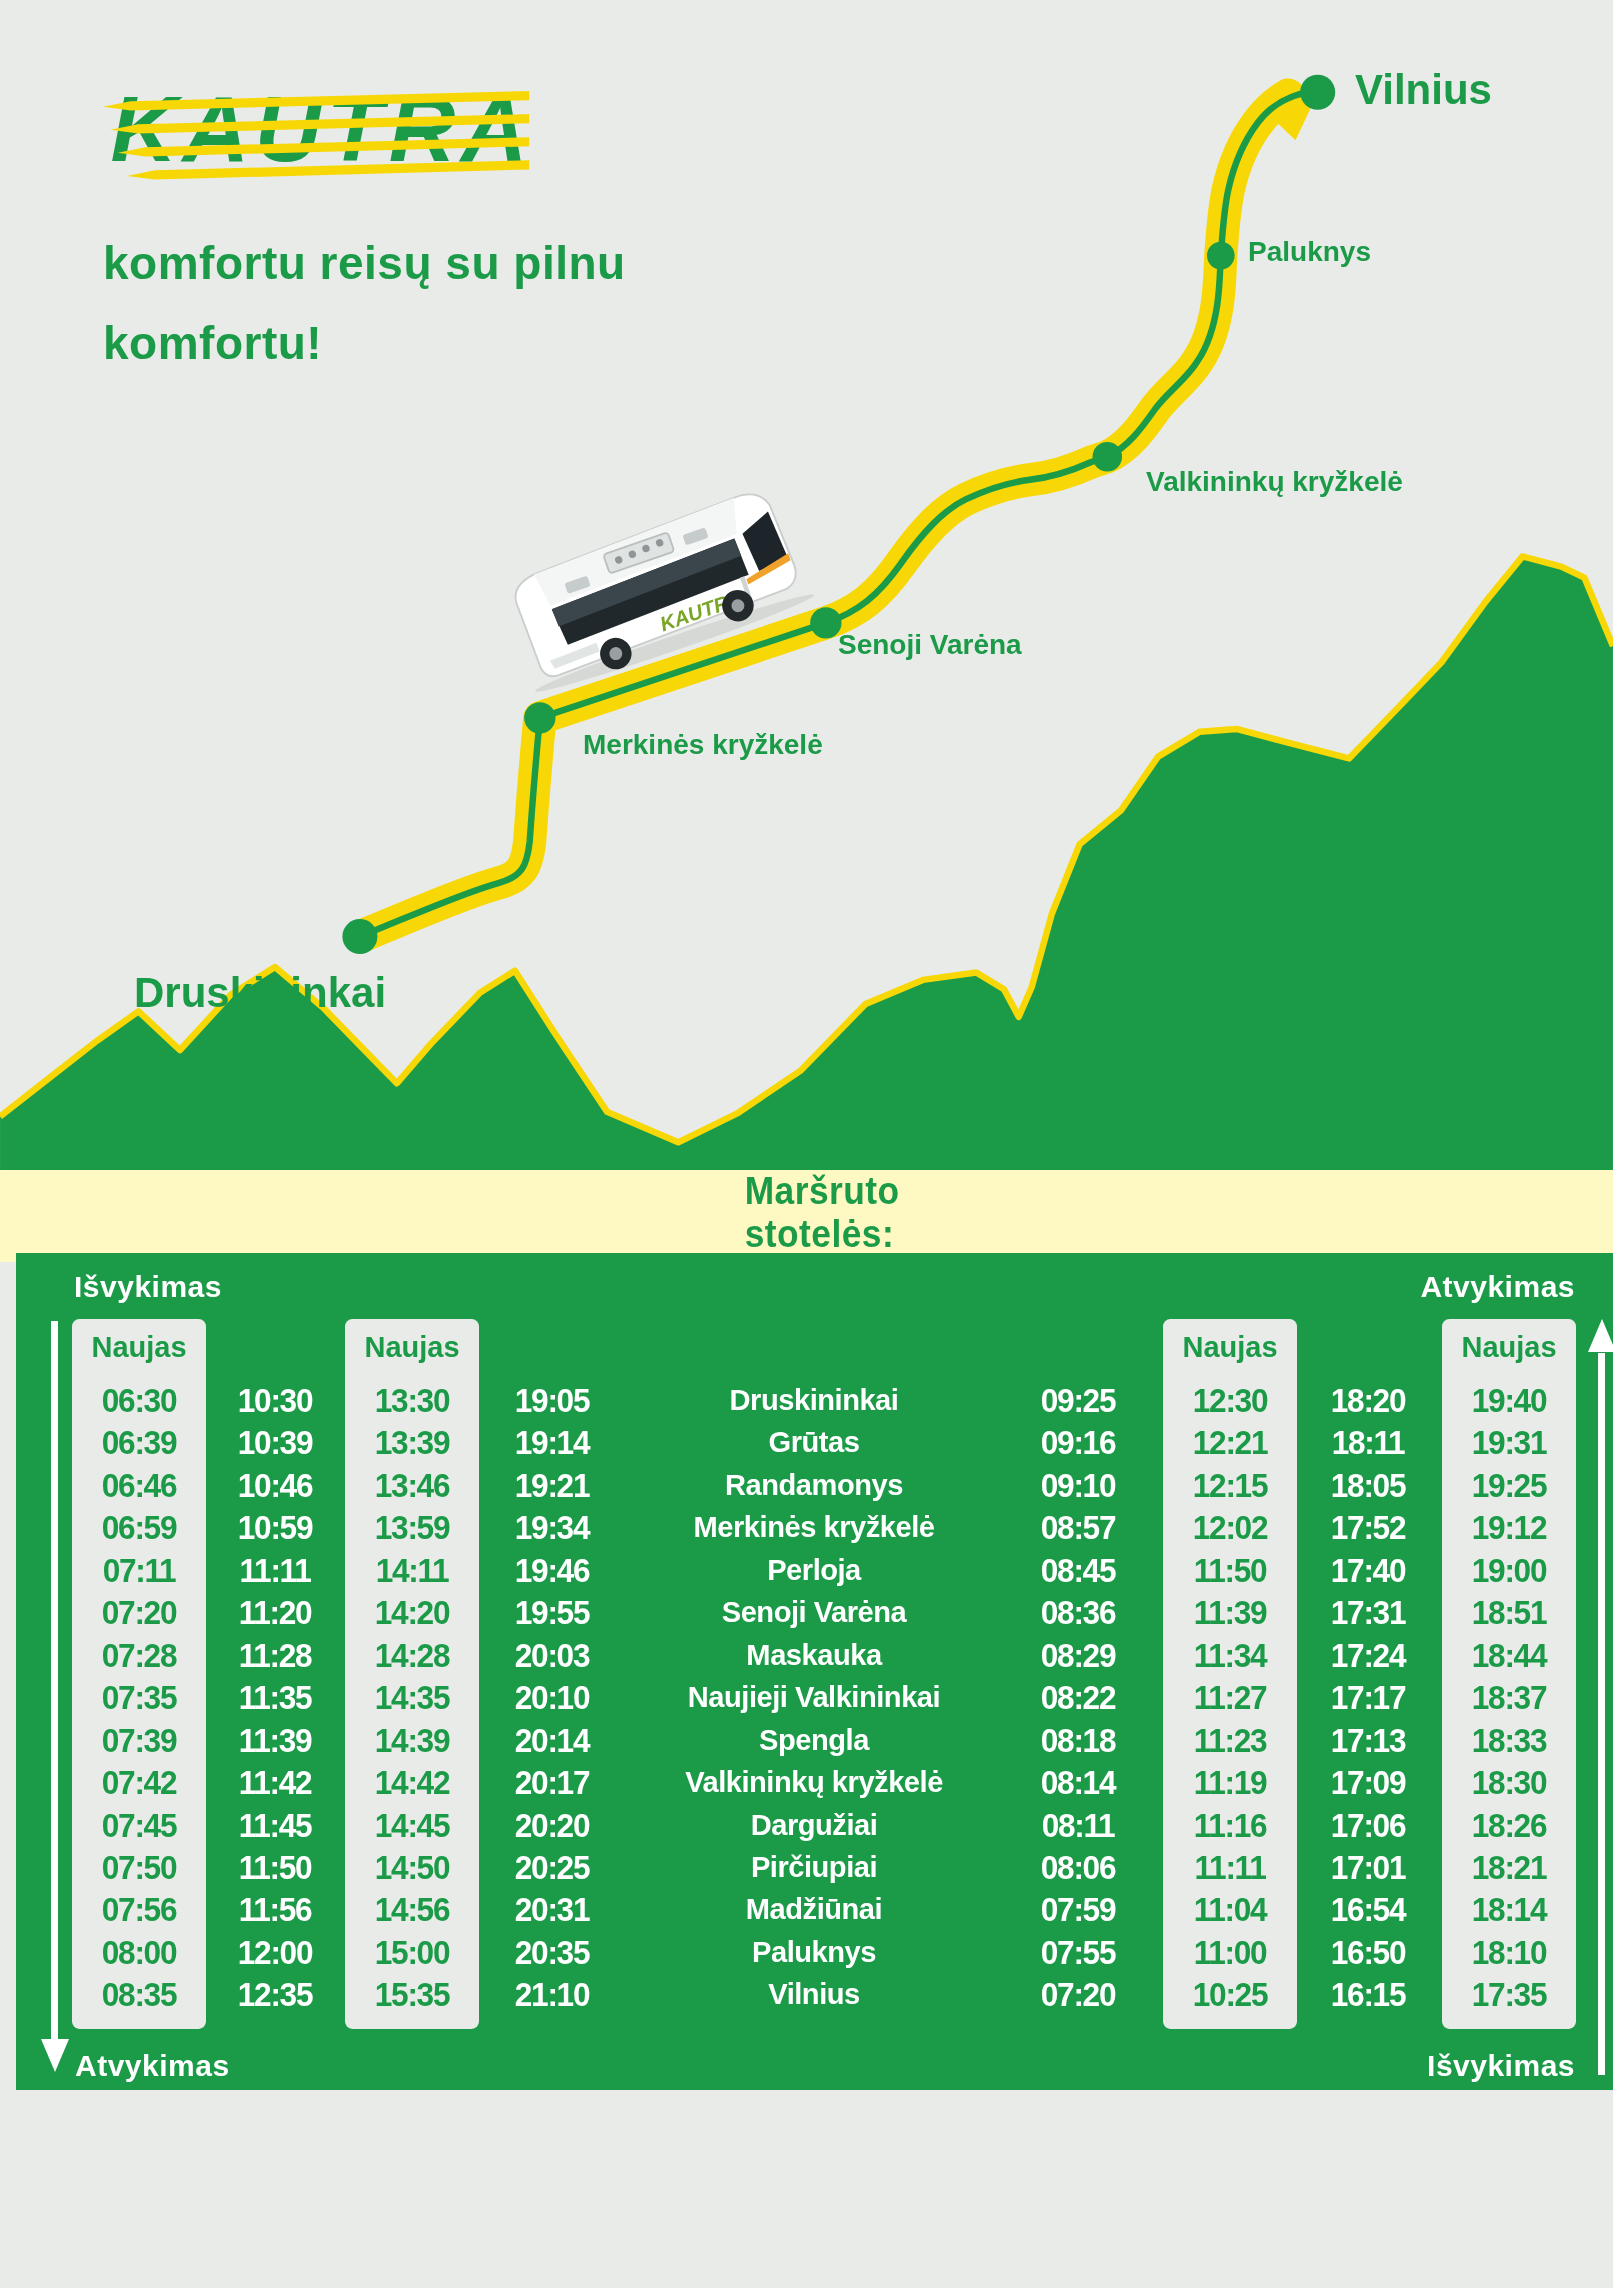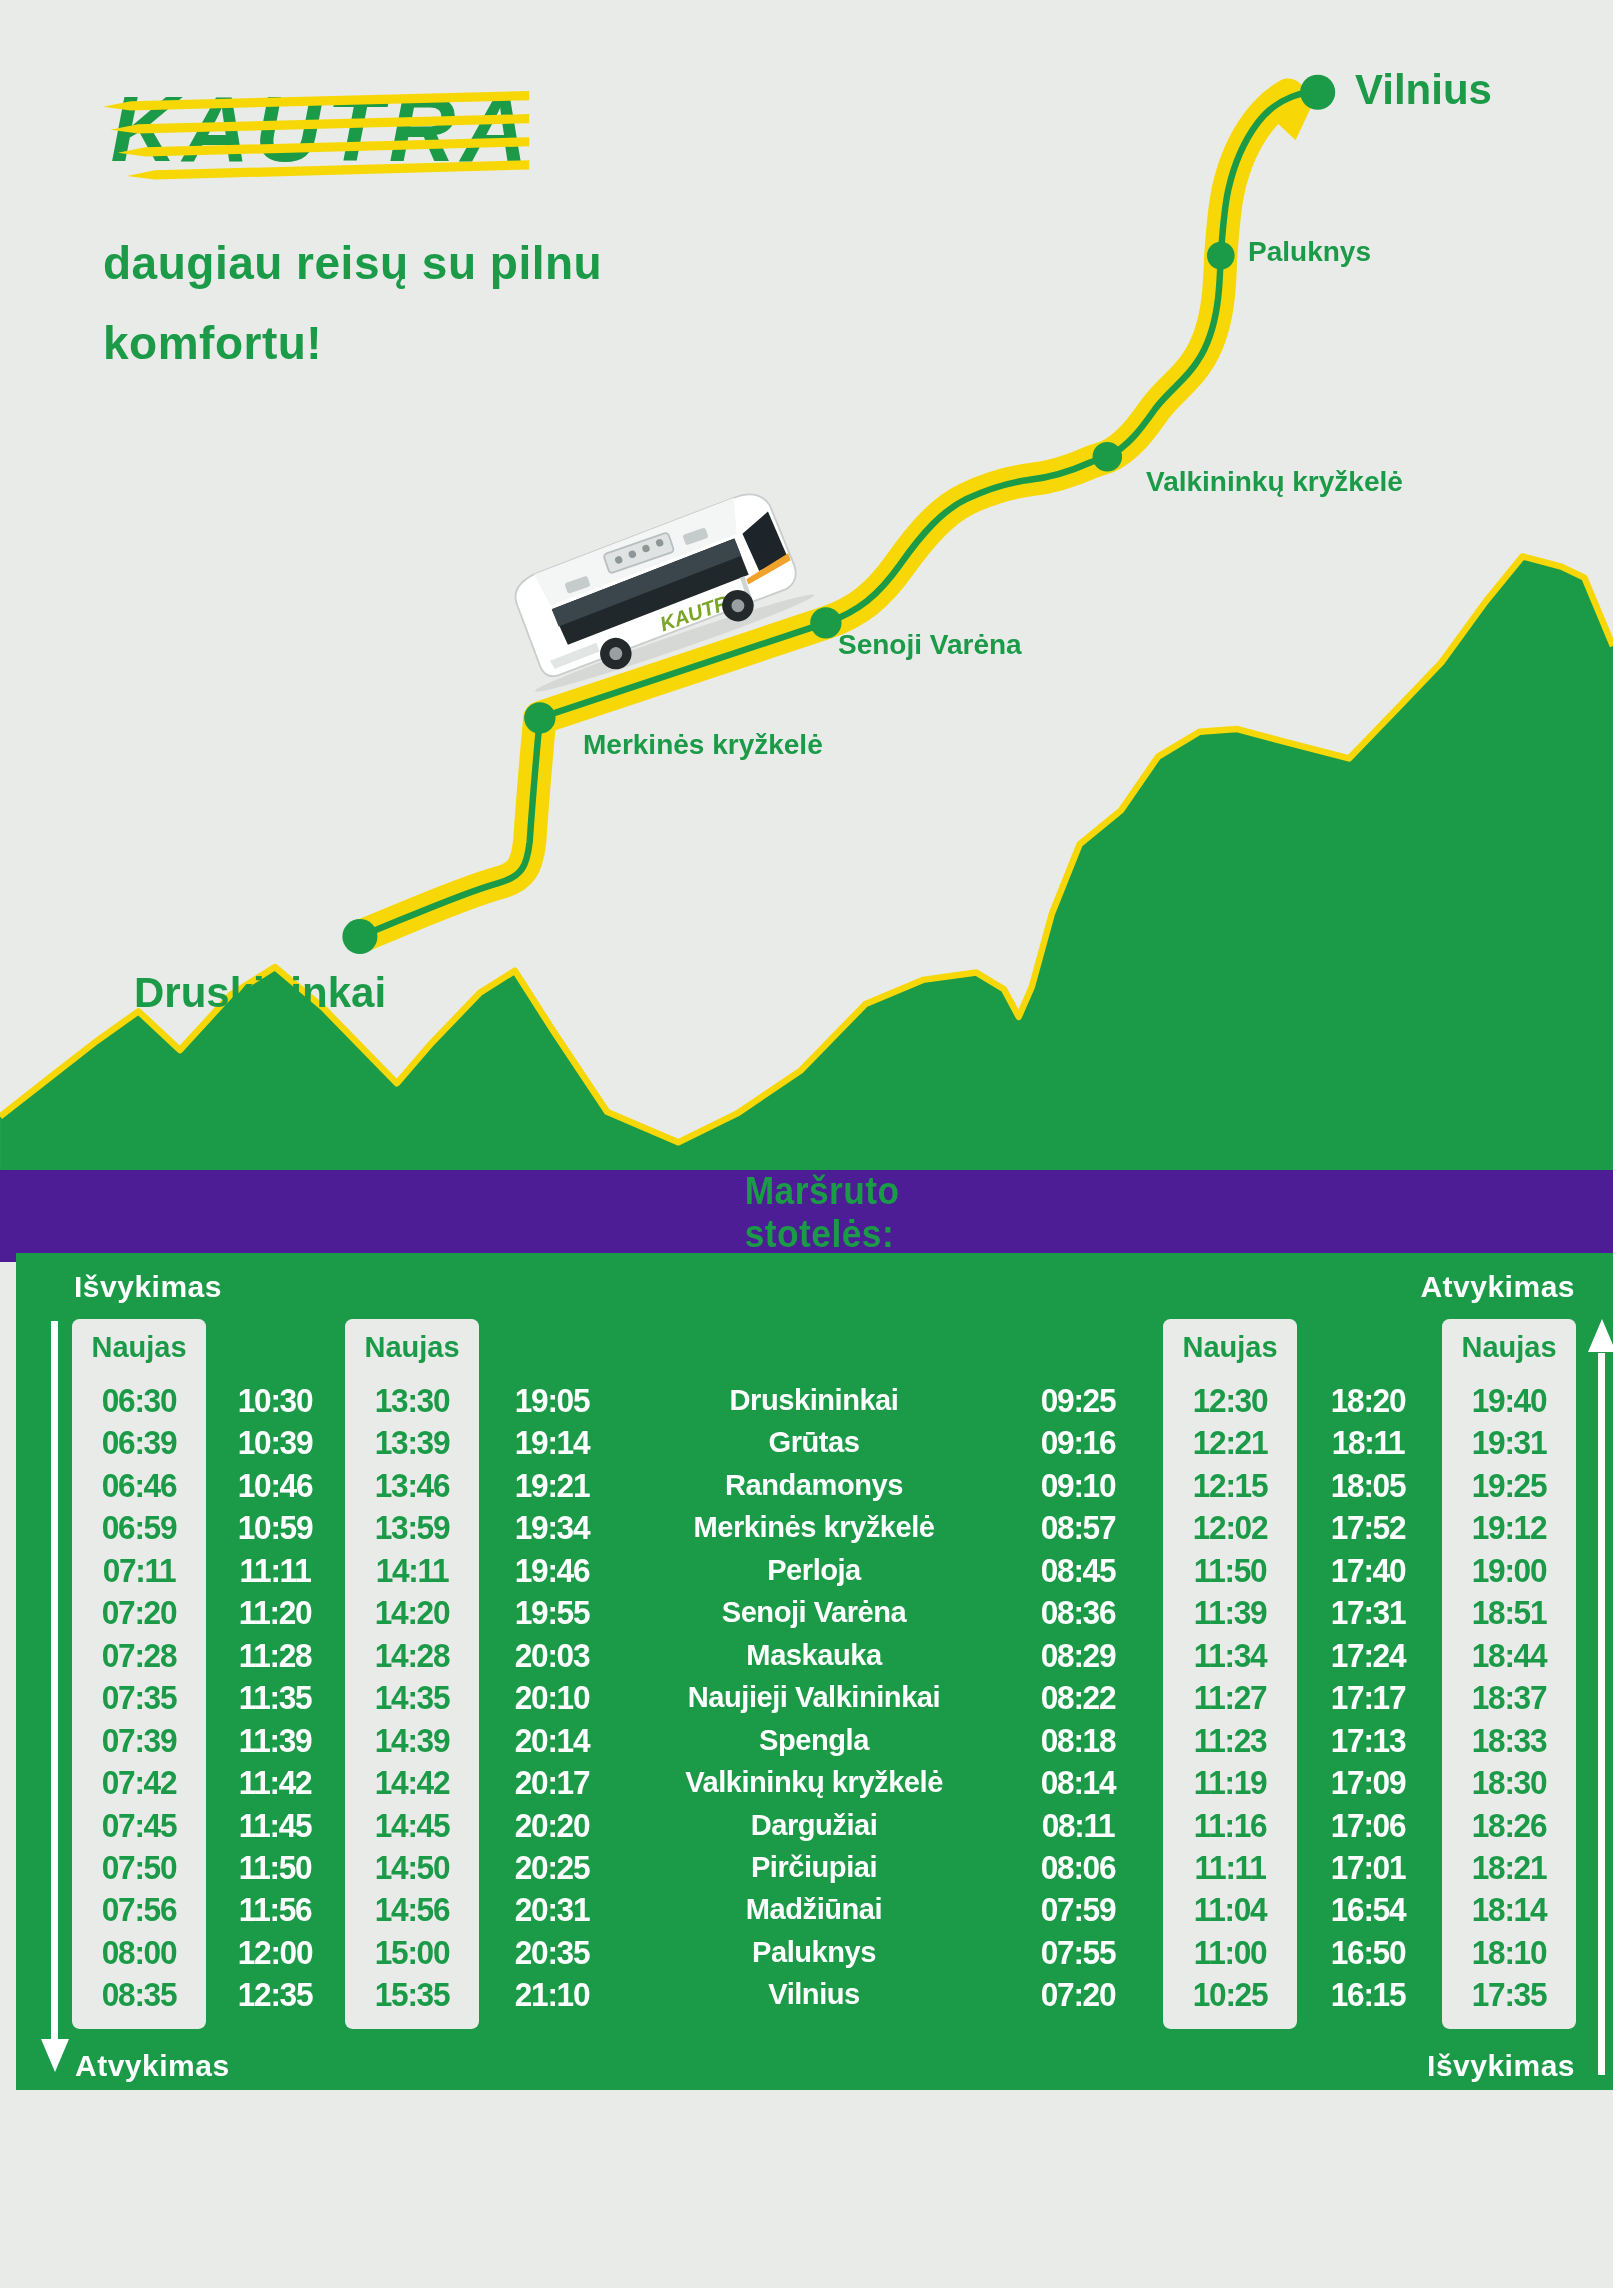--- a/index.html
+++ b/index.html
@@ -19,21 +19,21 @@
     left:103px;top:223px;width:831px;
     color:#1b9a48;font-size:46px;font-weight:700;line-height:80px;
     letter-spacing:0.5px;
   }
   .stop-label{color:#1b9a48;font-weight:700;white-space:nowrap;}
   .stop-label.big{font-size:42px;}
   .stop-label.small{font-size:28px;}
 
   
   #title-band{
-    left:0;top:1170px;width:1613px;height:92px;background:#4c1d95;
+    left:0;top:1170px;width:1613px;height:92px;background:#fef9c3;
     display:flex;align-items:center;justify-content:center;
   }
   #title-band .t{color:#1b9a48;font-size:38px;font-weight:700;letter-spacing:0.5px;}
 
   
   #table-section{left:16px;top:1253px;width:1613px;height:837px;background:#1b9a48;}
   .lightcol{
     position:absolute;top:66px;height:710px;width:134px;
     background:#e9ebe9;border-radius:7.4px;
   }
@@ -161,21 +161,21 @@
     <text x="8" y="116" font-family="Liberation Sans, sans-serif" font-size="100" font-weight="700" font-style="italic" letter-spacing="6" fill="#1b9a48">KAUTRA</text>
     <g fill="#f7d806">
       <polygon points="0,57 30,51 462,40 462,50 30,61"></polygon>
       <polygon points="8,82 38,76 462,65 462,75 38,86"></polygon>
       <polygon points="16,107 46,101 462,90 462,100 46,111"></polygon>
       <polygon points="26,132 56,126 462,115 462,125 56,136"></polygon>
     </g>
   </svg>
 
   <div class="abs headline">
-    <div>daugiau reisų su pilnu</div>
+    <div>komfortu reisų su pilnu</div>
     <div>komfortu!</div>
   </div>
 
   <div class="abs stop-label big" style="left:134px;top:969px">Druskininkai</div>
   <div class="abs stop-label small" style="left:583px;top:729px">Merkinės kryžkelė</div>
   <div class="abs stop-label small" style="left:838px;top:629px">Senoji Varėna</div>
   <div class="abs stop-label small" style="left:1146px;top:466px">Valkininkų kryžkelė</div>
   <div class="abs stop-label small" style="left:1248px;top:236px">Paluknys</div>
   <div class="abs stop-label big" style="left:1355px;top:66px">Vilnius</div>
 </div>

